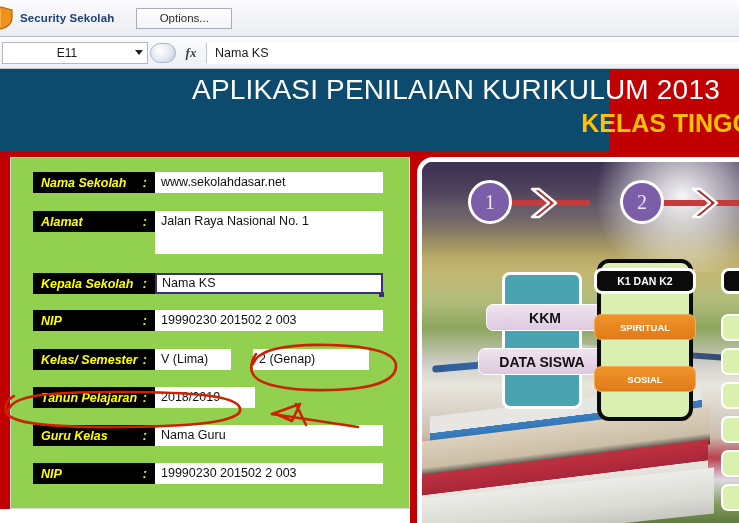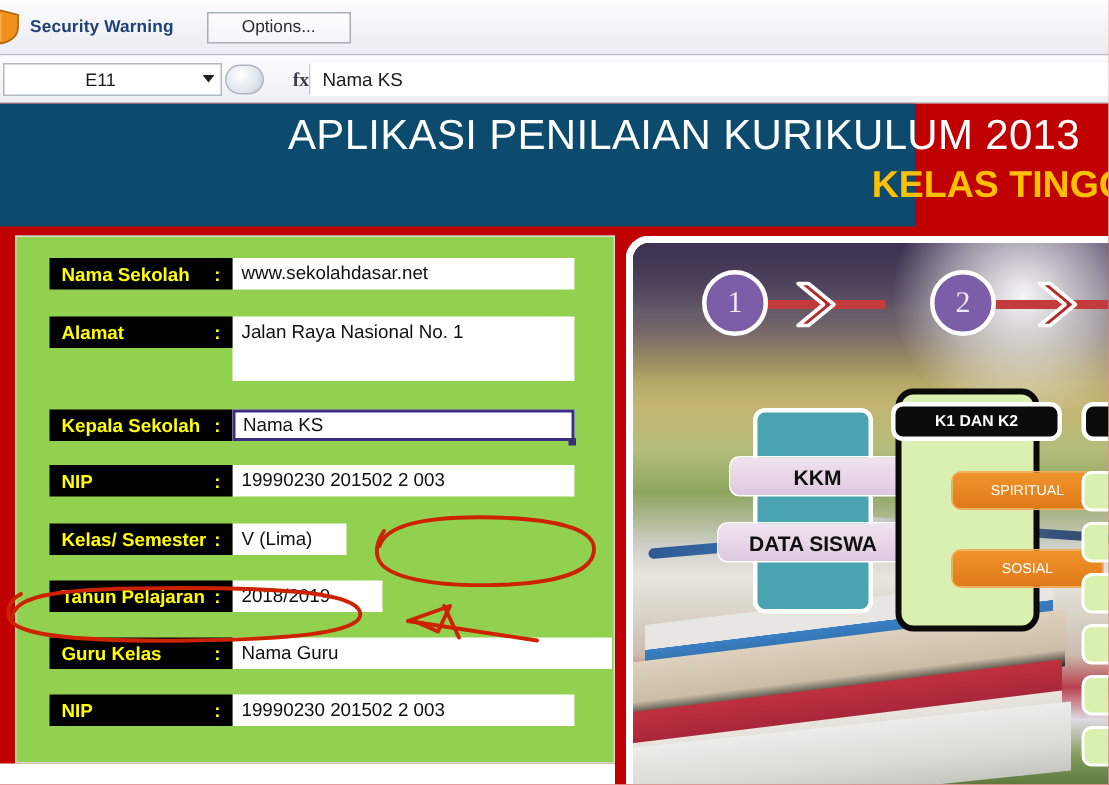--- a/index.html
+++ b/index.html
@@ -64,21 +64,21 @@
   }
   .fx-group {
     display: flex; align-items: center; height: 22px; margin-left: 2px;
   }
   .fx-pill {
     width: 26px; height: 20px; border-radius: 10px;
     background: radial-gradient(circle at 40% 35%, #ffffff 0%, #dfe5ee 60%, #b9c3d2 100%);
     border: 1px solid #aeb6c4; cursor: pointer;
   }
   .fx-lbl {
-    width: 30px; text-align: right; font-weight: bold;
+    width: 30px; text-align: center; font-style: italic; font-weight: bold;
     font-size: 13px; color: #3d3d4d; font-family: "Liberation Serif", serif;
     cursor: pointer;
   }
   .fx-sep { width:1px; height:20px; background:#c4c8d1; }
   .formula-input {
     flex: 1; height: 22px; background: #fff;
     border: none; outline: none;
     padding-left: 8px; font-size: 12.5px; color: #1a1a1a;
     display: flex; align-items: center;
   }
@@ -111,21 +111,21 @@
     border: 1px solid #d8d8d8;
   }
   .frow {
     position: absolute; left: 22px; display: flex; align-items: stretch;
   }
   .flabel {
     background: #000000; color: #ffff00;
     font-weight: bold; font-size: 12.5px;
     display: flex; align-items: center;
     padding-left: 8px; position: relative;
-    width: 122px; height: 21px;
+    width: 122px; height: 21px; font-style: italic;
   }
   .flabel .colon {
     position: absolute; right: 8px; top: 50%; transform: translateY(-50%);
     color: #ffff00; font-weight: bold;
   }
   .fvalue {
     background: #ffffff; color: #101010; font-size: 12.5px;
     display: flex; align-items: flex-start; padding: 3px 0 0 6px;
     height: 21px;
   }
@@ -248,24 +248,23 @@
     position: absolute; border-radius: 8px;
     background: #0b0b0b; border: 3px solid #ffffff;
     color: #ffffff; font-weight: bold;
     display: flex; align-items: center; justify-content: center;
     cursor: pointer;
   }
   .orangebtn {
     position: absolute; border-radius: 7px;
     background: linear-gradient(to bottom,#f0942c,#e07a18);
     border: 1px solid #f3ad58;
-    color: #ffffff; font-weight: normal;
+    color: #ffffff; font-weight: bold;
     display: flex; align-items: center; justify-content: center;
     cursor: pointer;
-    margin-left: 40px;
   }
   .greenitem {
     position: absolute; left: 0; width: 60px; height: 27px;
     border-radius: 7px; background: #daf0ae; border: 2px solid #ffffff;
     cursor: pointer;
   }
 
   
   .annot { position: absolute; left: 0; top: 0; width: 739px; height: 523px; pointer-events: none; }
 
@@ -284,21 +283,21 @@
 
 <div id="root">
 
   <div class="secbar">
     <span class="shield-icon">
       <svg width="26" height="24" viewBox="0 0 26 24">
         <path d="M13 1 L24 4 V12 C24 18 19 21.5 13 23 C7 21.5 2 18 2 12 V4 Z" fill="#f0911e" stroke="#b6670b" stroke-width="1.2"></path>
         <path d="M13 3.2 L13 21.4 C8 20 4 17 4 12 V5.4 Z" fill="#fbbe5c" opacity=".7"></path>
       </svg>
     </span>
-    <span class="sec-title">Security Warning</span>
+    <span class="sec-title">Security Sekolah</span>
     <span class="options-btn">Options...</span>
   </div>
 
   <div class="formulabar">
     <div class="namebox">
       <span class="nb-text">E11</span>
       <span class="nb-caret">
           <i class="caret-dn"></i>
         </span>
     </div>
@@ -354,36 +353,37 @@
         </span>
         <span class="fvalue" style="width:228px">19990230 201502 2 003</span>
       </div>
 
       <div class="frow" style="top:191px">
         <span class="flabel">
           <span>Kelas/ Semester</span>
           <span class="colon">:</span>
         </span>
         <span class="fvalue" style="width:76px">V (Lima)</span>
+        <span class="fvalue" style="width:116px;margin-left:22px">2 (Genap)</span>
       </div>
 
       <div class="frow" style="top:229px">
         <span class="flabel">
           <span>Tahun Pelajaran</span>
           <span class="colon">:</span>
         </span>
         <span class="fvalue" style="width:100px">2018/2019</span>
       </div>
 
       <div class="frow" style="top:267px">
         <span class="flabel">
           <span>Guru Kelas</span>
           <span class="colon">:</span>
         </span>
-        <span class="fvalue" style="width:253px">Nama Guru</span>
+        <span class="fvalue" style="width:228px">Nama Guru</span>
       </div>
 
       <div class="frow" style="top:305px">
         <span class="flabel">
           <span>NIP</span>
           <span class="colon">:</span>
         </span>
         <span class="fvalue" style="width:228px">19990230 201502 2 003</span>
       </div>
     </div>
@@ -416,21 +416,21 @@
 
         <div class="circ" style="left:46px">1</div>
         <div class="circ" style="left:198px">2</div>
       </div>
 
       <div class="col1-card"></div>
       <div class="pillbtn" style="left:64px;top:142px;width:118px;height:27px;font-size:14px">KKM</div>
       <div class="pillbtn" style="left:56px;top:186px;width:128px;height:27px;font-size:14px">DATA SISWA</div>
 
       <div class="col2-card"></div>
-      <div class="blackbtn" style="left:172px;top:106px;width:114px;height:26px;font-size:10.5px">K1 DAN K2</div>
+      <div class="blackbtn" style="left:172px;top:106px;width:102px;height:26px;font-size:10.5px">K1 DAN K2</div>
       <div class="orangebtn" style="left:172px;top:152px;width:102px;height:26px;font-size:9.5px">SPIRITUAL</div>
       <div class="orangebtn" style="left:172px;top:204px;width:102px;height:26px;font-size:9.5px">SOSIAL</div>
 
       <div class="blackbtn" style="left:299px;top:106px;width:102px;height:26px"></div>
       <div class="greenitem" style="left:299px;top:152px;width:90px"></div>
       <div class="greenitem" style="left:299px;top:186px;width:90px"></div>
       <div class="greenitem" style="left:299px;top:220px;width:90px"></div>
       <div class="greenitem" style="left:299px;top:254px;width:90px"></div>
       <div class="greenitem" style="left:299px;top:288px;width:90px"></div>
       <div class="greenitem" style="left:299px;top:322px;width:90px"></div>

